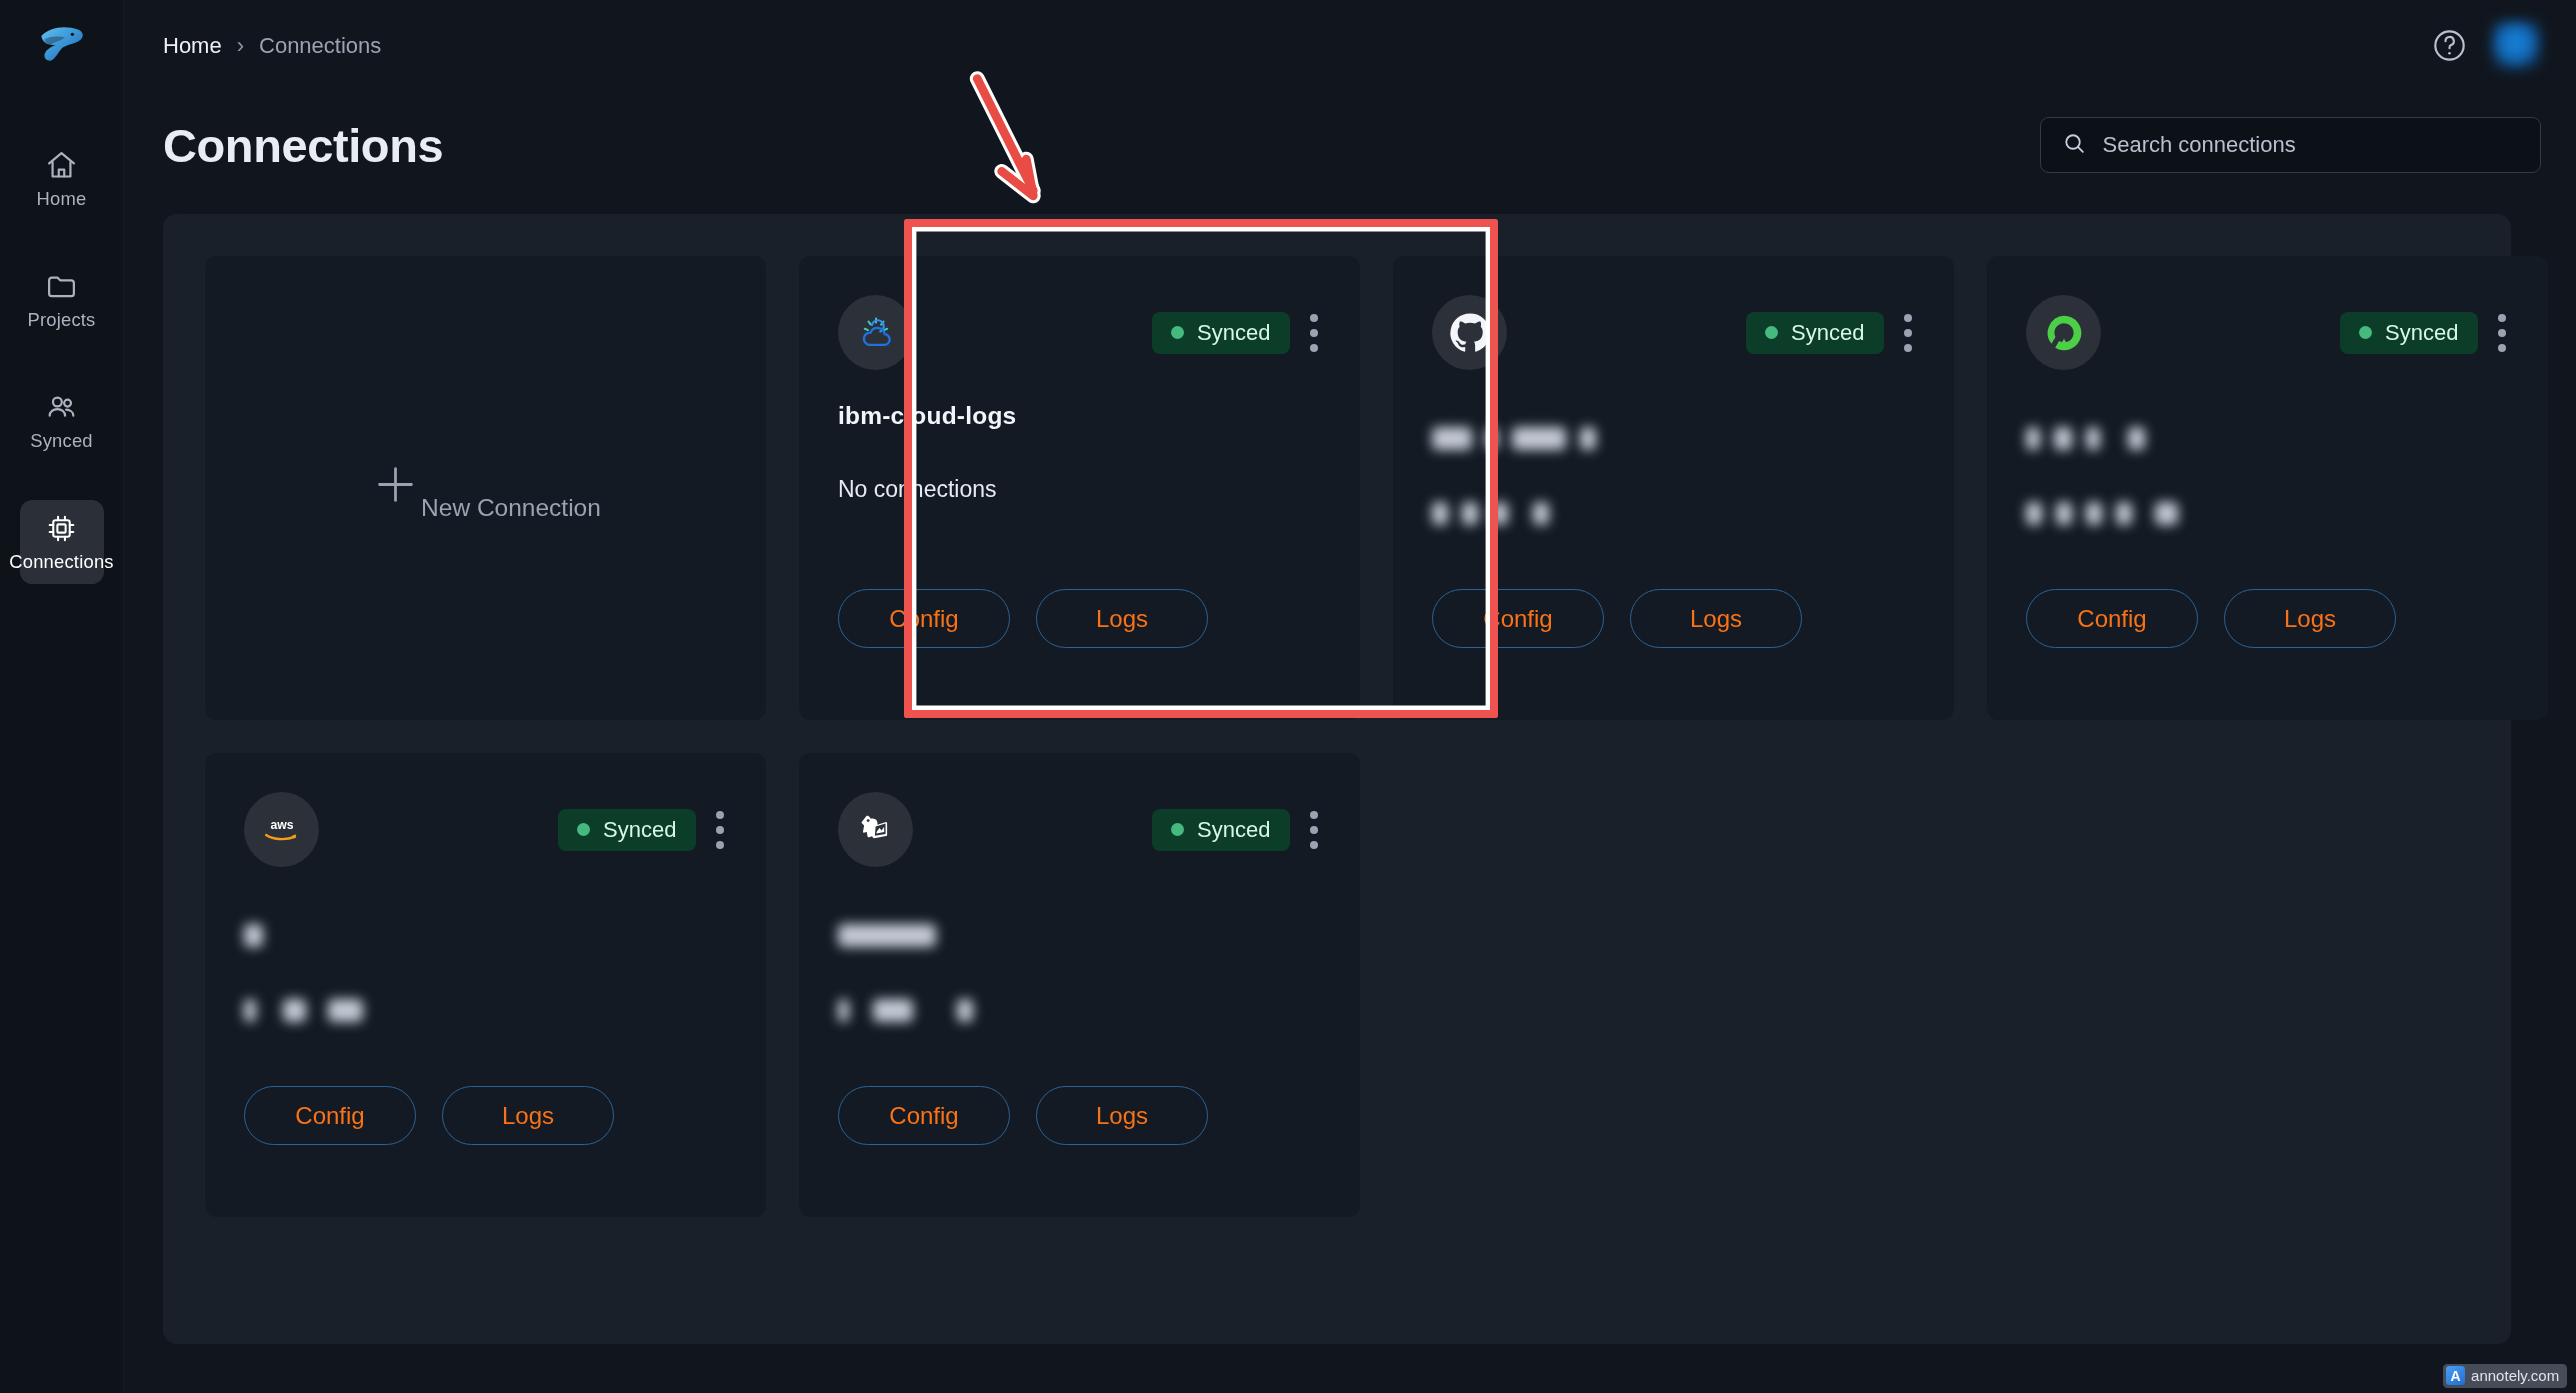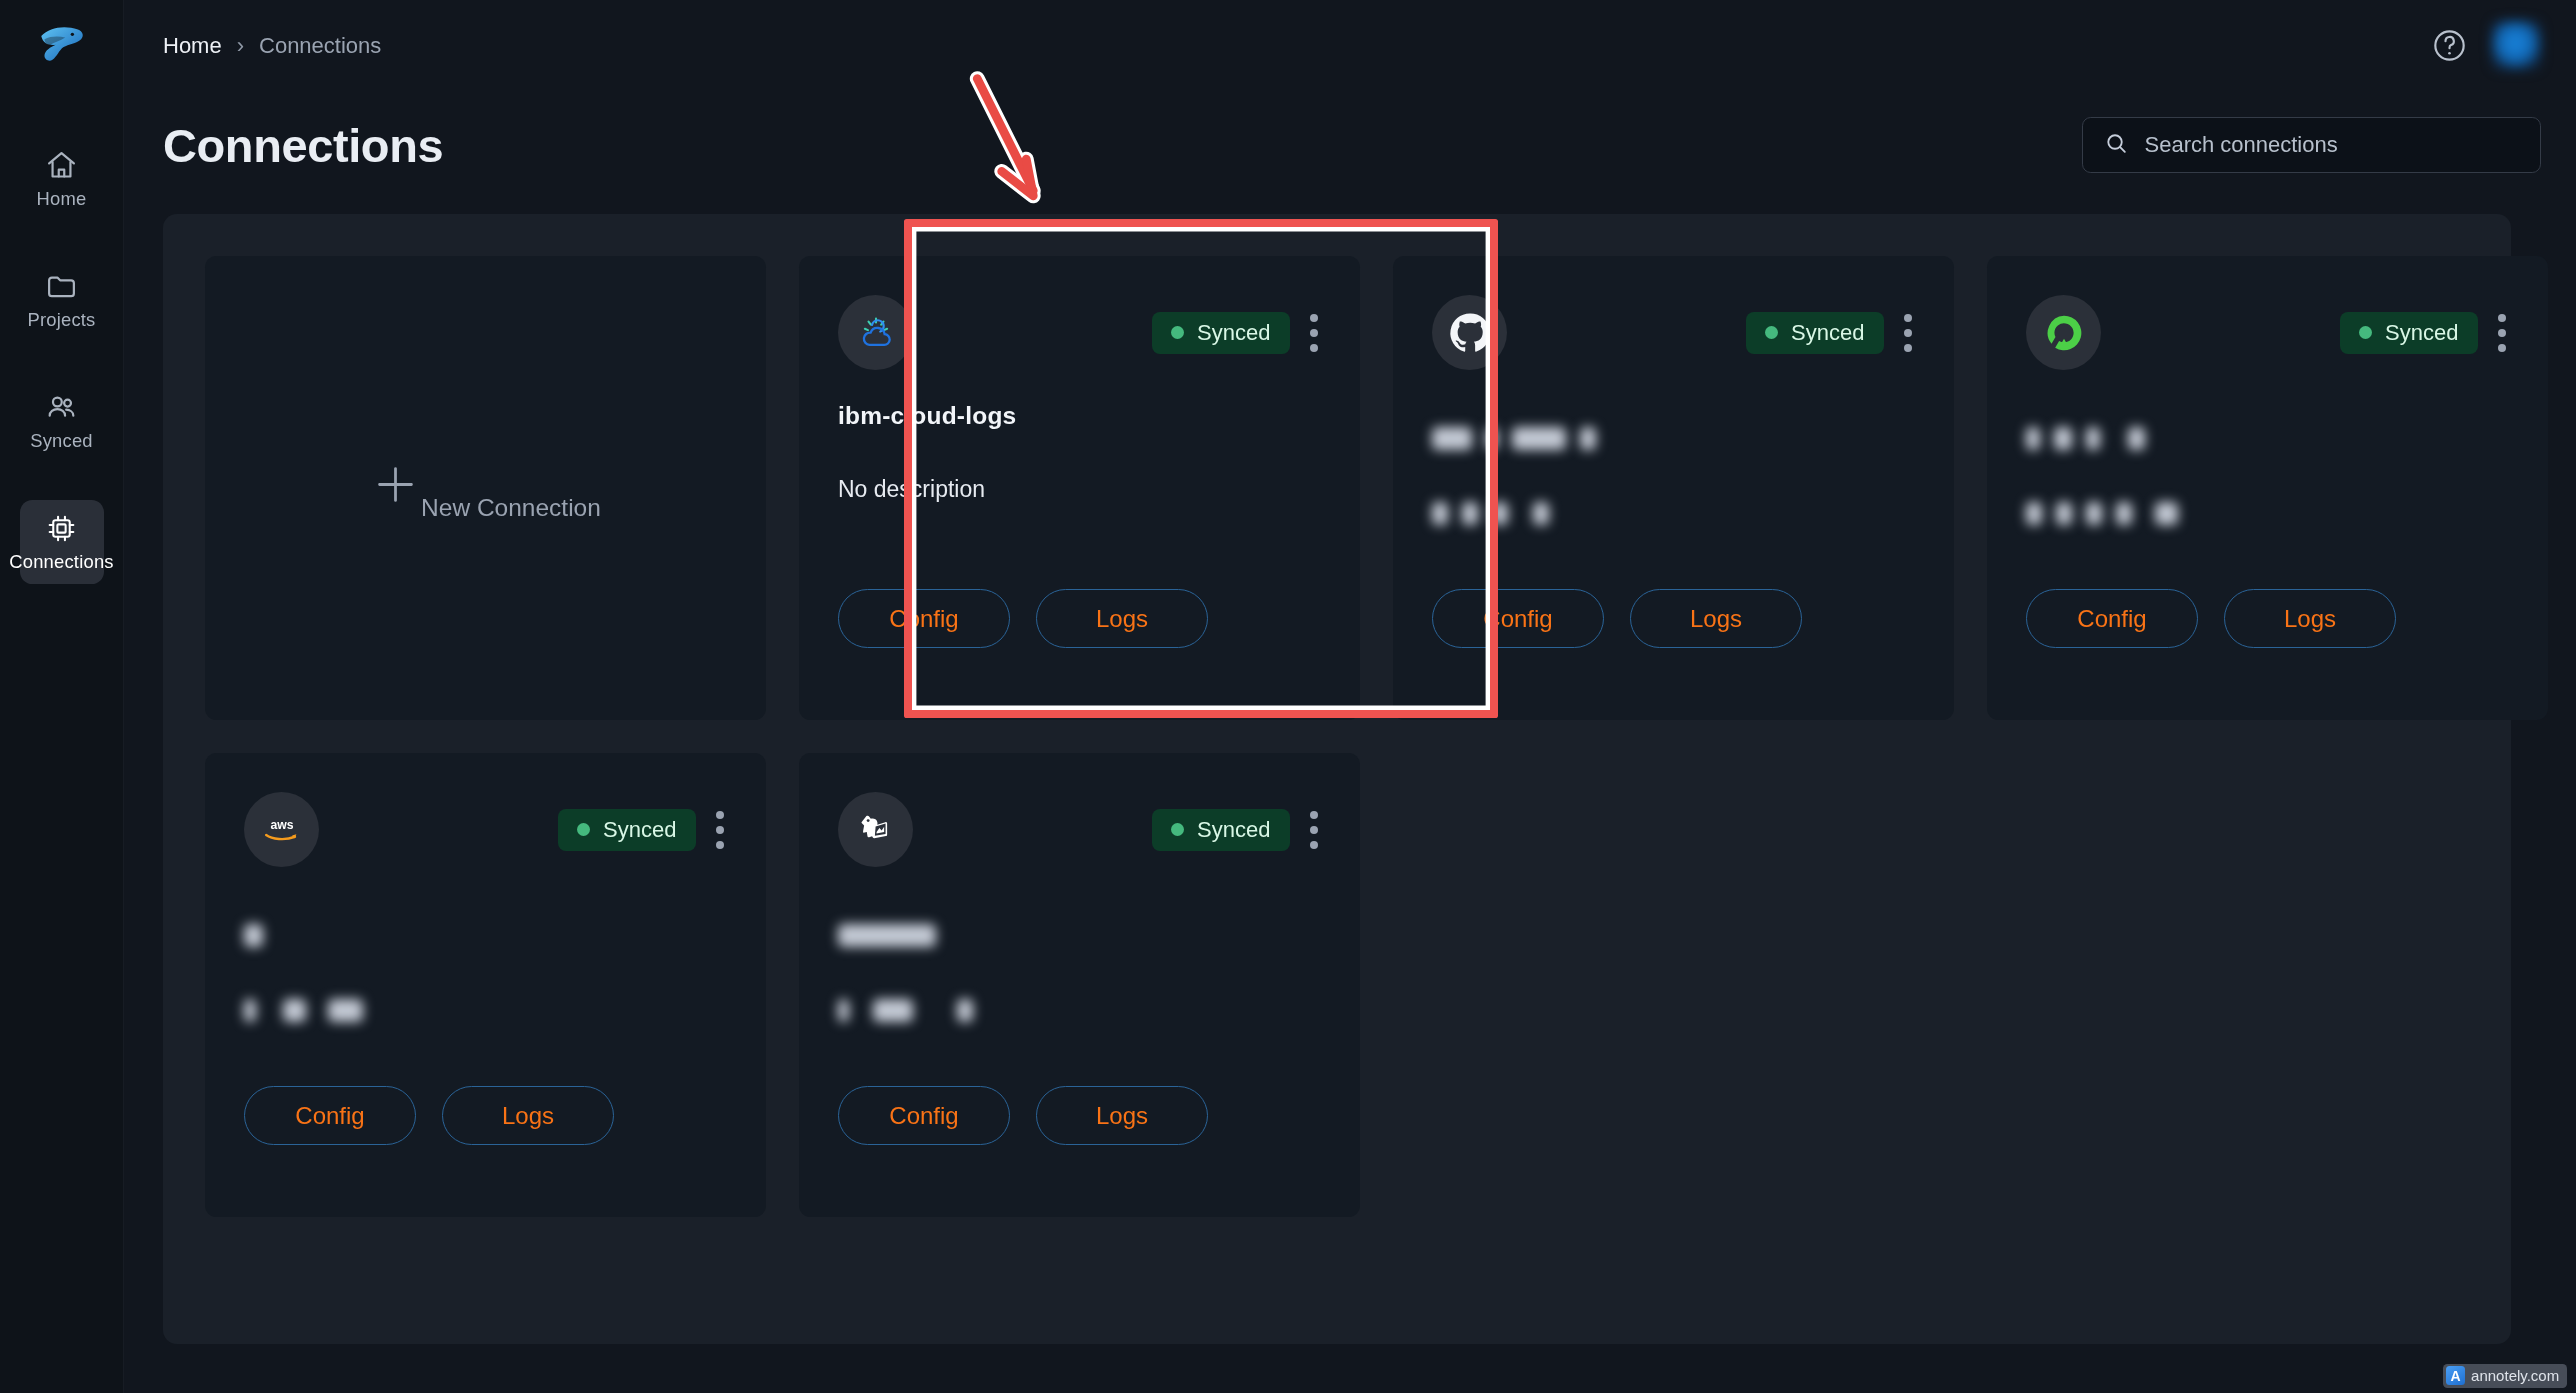--- a/index.html
+++ b/index.html
@@ -52,21 +52,21 @@
     filter: blur(6.1px);
   }
 
   .titlerow {
     display: flex; align-items: center;
     padding: 12.3px 35px 0 39px; height: 96px;
   }
   .page-title { font-size: 47px; font-weight: 700; color: #e9edf3; letter-spacing: -0.4px; }
   .search-box {
     margin-left: auto;
-    width: 459px; height: 56px;
+    width: 501px; height: 56px;
     background: #0c1118;
     border: 0.9px solid #343b47;
     border-radius: 8.8px;
     display: flex; align-items: center; gap: 16px;
     padding: 0 21px;
   }
   .search-box svg { width: 24.5px; height: 24.5px; flex: 0 0 24.5px; }
   .search-input {
     background: transparent; border: 0; outline: 0;
     color: #cfd6e0; font-size: 22px; font-family: "Liberation Sans", sans-serif;
@@ -301,21 +301,21 @@
                 <span>Synced</span>
               </span>
               <span class="kebab">
                   <i></i>
                   <i></i>
                   <i></i>
                 </span>
             </div>
           </div>
           <div class="conn-name">ibm-cloud-logs</div>
-          <div class="conn-desc">No description</div>
+          <div class="conn-desc">No connections</div>
           <div class="card-actions">
             <button class="pill-btn">Config</button>
             <button class="pill-btn">Logs</button>
           </div>
         </div>
 
         <div class="card">
           <div class="card-head">
             <div class="conn-logo">
               <svg viewBox="0 0 24 24" width="42" height="42" fill="#f3f5f8">

